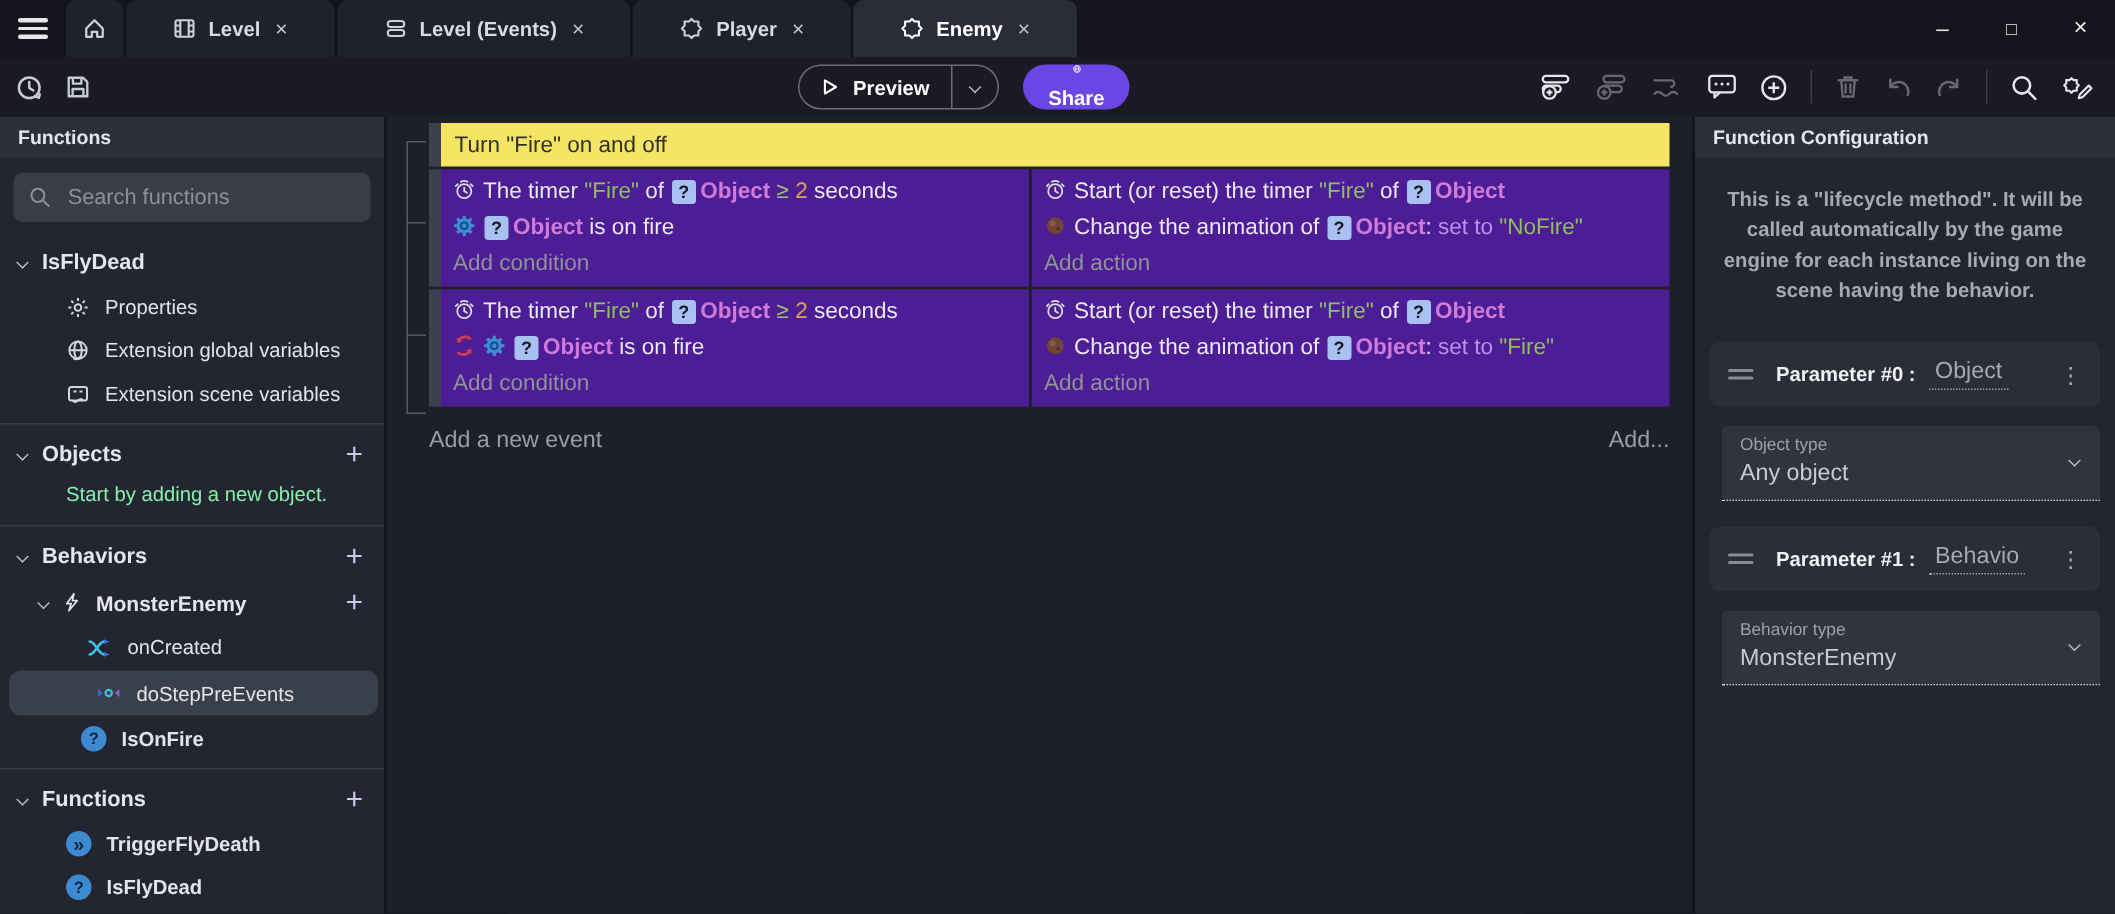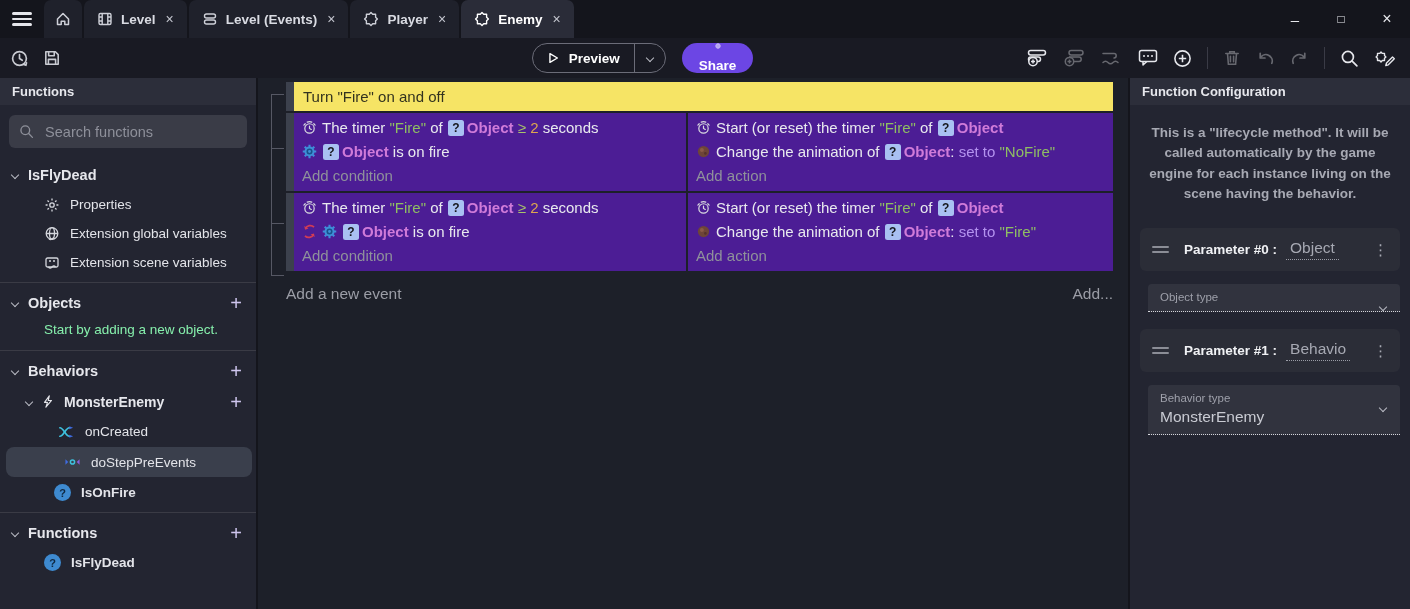--- a/index.html
+++ b/index.html
@@ -10,21 +10,21 @@
     font-family:"Liberation Sans", sans-serif; font-size:14px;
     -webkit-font-smoothing:antialiased;
   }
   .app { display:flex; flex-direction:column; width:1410px; height:609px; }
 
   
   .tabbar { height:38px; background:#14151c; display:flex; align-items:stretch; }
   .burger { width:44px; display:flex; align-items:center; justify-content:center; cursor:pointer; }
   .burger .bars { width:20px; }
   .burger .bars i { display:block; height:2.5px; background:#e6e7ec; border-radius:2px; margin:3px 0; }
-  .tab { display:flex; align-items:center; gap:8px; padding:0 13px; margin-right:2px;
+  .tab { display:flex; align-items:center; gap:8px; padding:0 31px; margin-right:2px;
          background:#1f212b; color:#d9dbe2; border-radius:7px 7px 0 0; cursor:pointer; font-weight:bold; font-size:13.5px;}
   .tab.home { padding:0 11px; }
   .tab.active { background:#2a2c38; color:#ffffff; }
   .tab .close { color:#c4c6cf; font-size:14px; margin-left:2px; font-weight:normal; }
   .tab svg { flex:none; }
   .wincontrols { margin-left:auto; display:flex; align-items:center; }
   .wincontrols span { width:46px; text-align:center; color:#e6e7ec; cursor:pointer; }
   .wc-min { font-size:15px; } .wc-max { font-size:12px; } .wc-close { font-size:16px; }
 
   
@@ -359,20 +359,24 @@
         <span class="fn-badge q"></span>
         <span style="font-weight:bold">IsOnFire</span>
       </div>
 
       <div class="divider"></div>
 
       <div class="sec">
         <span class="chev"></span>
         <span class="label">Functions</span>
         <span class="plus">+</span>
+      </div>
+      <div class="item">
+        <span class="fn-badge t"></span>
+        <span style="font-weight:bold">TriggerFlyDeath</span>
       </div>
       <div class="item">
         <span class="fn-badge q"></span>
         <span style="font-weight:bold">IsFlyDead</span>
       </div>
     </div>
 
     <div class="events">
       <div class="conn" style="left:13px;top:16px;width:1px;height:182px"></div>
       <div class="conn" style="left:13px;top:16px;width:13px;height:1px"></div>
@@ -478,20 +482,21 @@
           <span class="drag">
               <i></i>
               <i></i>
             </span>
           <span class="param-label">Parameter #0 :</span>
           <span class="param-value">Object</span>
           <span class="dots">⋮</span>
         </div>
         <div class="select-field">
           <div class="select-label">Object type</div>
+          <div class="select-value">Any object</div>
           <span class="chev select-chev"></span>
         </div>
 
         <div class="param-card">
           <span class="drag">
               <i></i>
               <i></i>
             </span>
           <span class="param-label">Parameter #1 :</span>
           <span class="param-value">Behavio</span>

